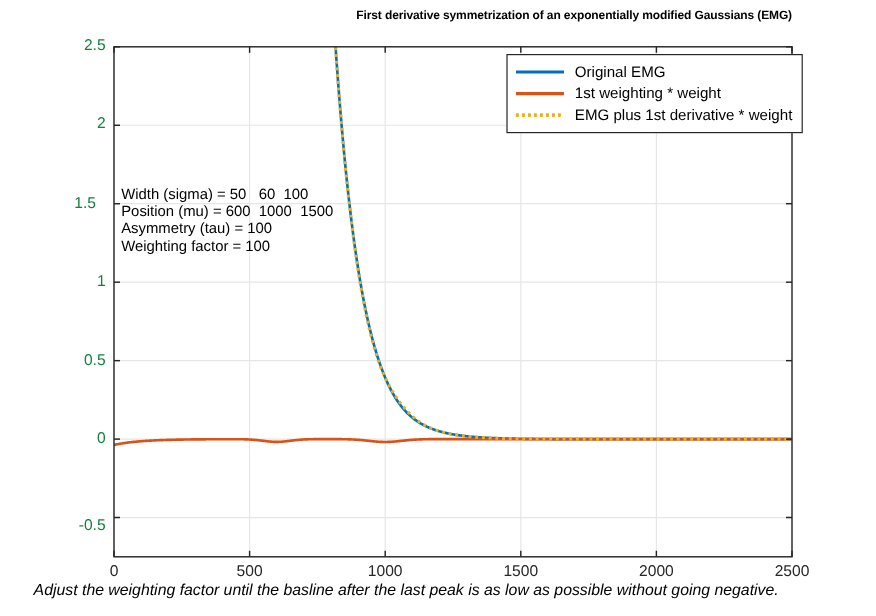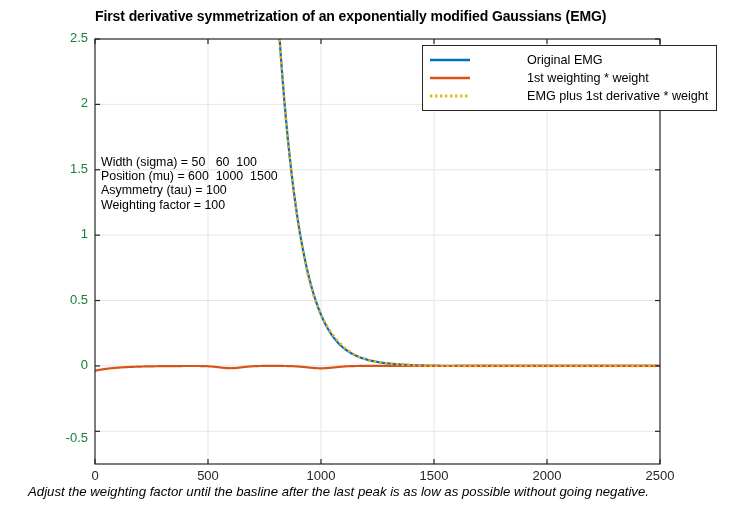--- a/index.html
+++ b/index.html
@@ -19,22 +19,22 @@
     left: 0; top: 0;
     width: 730px;
     height: 513px;
     background: #ffffff;
   }
   #plot-title {
     position: absolute;
     left: 95px;
     top: 8px;
     width: 565px;
-    text-align: left;
-    font-size: 14px;
+    text-align: right;
+    font-size: 10px;
     font-weight: bold;
     color: #000000;
     letter-spacing: -0.1px;
   }
   #axes-svg {
     position: absolute;
     left: 0;
     top: 0;
   }
   .ytick-label {
@@ -66,21 +66,20 @@
     top: 45px;
     border: 1px solid #262626;
     background: #ffffff;
     padding: 5px 8px 5px 6px;
     box-sizing: border-box;
   }
   .legend-row {
     display: flex;
     align-items: center;
     height: 18px;
-    gap: 48px;
   }
   .legend-sample {
     width: 42px;
     height: 12px;
     margin-right: 8px;
     flex: 0 0 42px;
     position: relative;
   }
   .legend-sample svg { display: block; }
   .legend-text {
@@ -183,21 +182,21 @@
         <span class="legend-text">EMG plus 1st derivative * weight</span>
       </div>
     </div>
 
   <div id="caption">Adjust the weighting factor until the basline after the last peak is as low as possible without going negative.</div>
 
 <div class="ytick-label" style="left: 48px; top: 422.308px; margin-top: 8px;">-0.5</div>
     <div class="ytick-label" style="left: 48px; top: 356.923px;">0</div>
     <div class="ytick-label" style="left: 48px; top: 291.538px;">0.5</div>
     <div class="ytick-label" style="left: 48px; top: 226.154px;">1</div>
-    <div class="ytick-label" style="left: 48px; top: 160.769px;">1.5</div>
+    <div class="ytick-label" style="left: 40px; top: 160.769px;">1.5</div>
     <div class="ytick-label" style="left: 48px; top: 95.3846px;">2</div>
     <div class="ytick-label" style="left: 48px; top: 30px;">2.5</div>
     <div class="xtick-label" style="left: 65px; top: 468px;">0</div>
     <div class="xtick-label" style="left: 178px; top: 468px;">500</div>
     <div class="xtick-label" style="left: 291px; top: 468px;">1000</div>
     <div class="xtick-label" style="left: 404px; top: 468px;">1500</div>
     <div class="xtick-label" style="left: 517px; top: 468px;">2000</div>
     <div class="xtick-label" style="left: 630px; top: 468px;">2500</div>
   </div>
 

